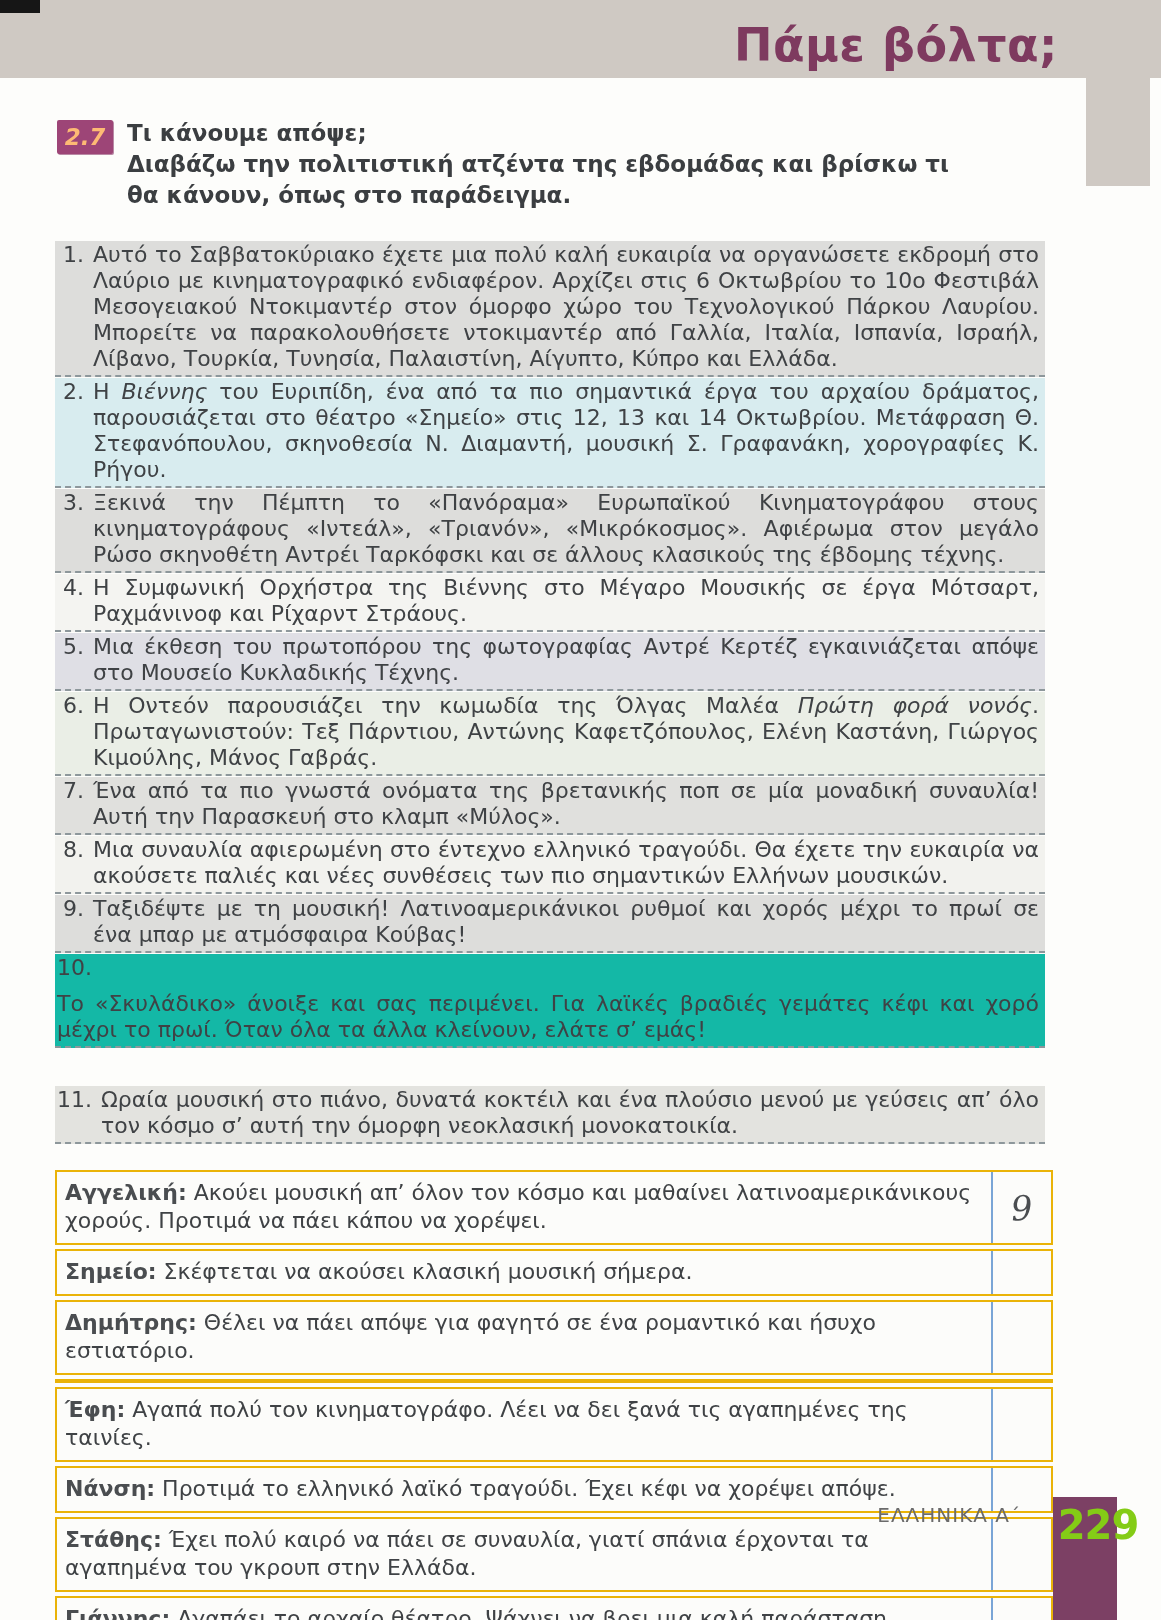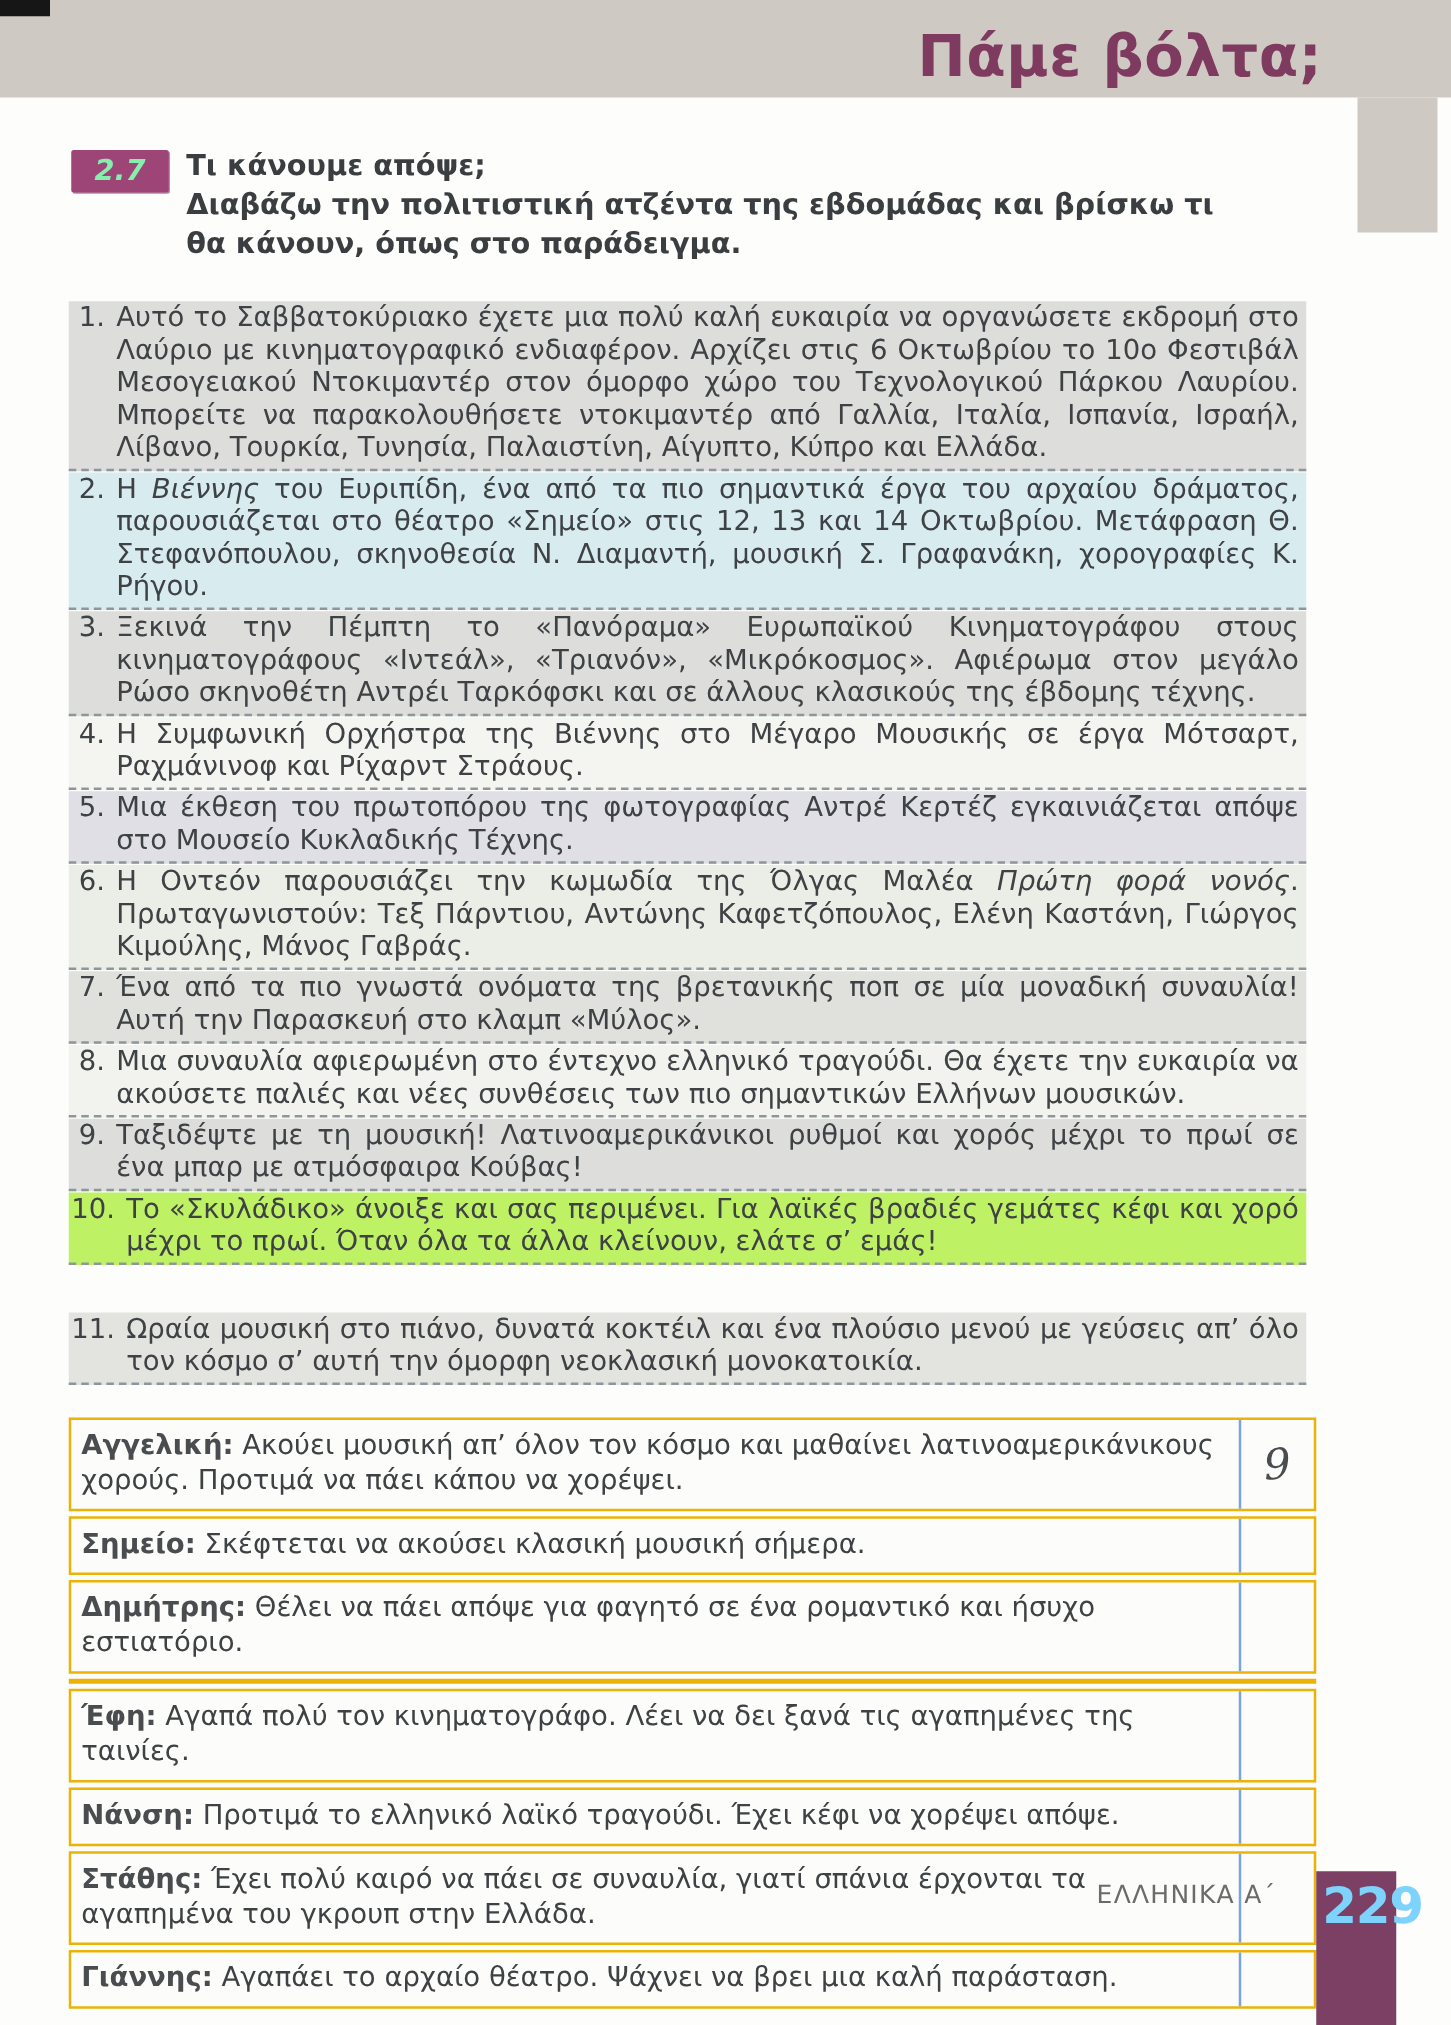--- a/index.html
+++ b/index.html
@@ -15,22 +15,22 @@
   .page-title{
     position:absolute;top:18px;right:103px;
     font-size:46px;font-weight:bold;color:#7e3a5f;letter-spacing:0.5px;text-align:right;
   }
   .right-strip{position:absolute;left:1086px;top:78px;width:64px;height:108px;background:#cfc9c3;}
 
   
   .content{position:absolute;left:55px;top:118px;width:990px;}
   .ex-head{display:flex;align-items:flex-start;}
   .ex-badge{
-    flex:0 0 auto;width:78px;height:34px;margin:2px 14px 0 2px;
-    background:#9d4577;color:#86efac;font-weight:bold;font-style:italic;
+    flex:0 0 auto;width:56px;height:34px;margin:2px 14px 0 2px;
+    background:#9d4577;color:#fdba74;font-weight:bold;font-style:italic;
     font-size:23px;display:flex;align-items:center;justify-content:center;
     border-radius:2px;box-shadow:1px 1px 0 #b98aa5;
   }
   .ex-texts{max-width:860px;}
   .ex-title{font-size:23px;font-weight:bold;line-height:31px;color:#3b3e41;}
   .ex-instr{font-size:23px;font-weight:bold;line-height:31px;color:#3b3e41;max-width:852px;text-align:left;}
 
   
   .agenda{margin-top:30px;width:990px;}
   .agenda-item{
@@ -63,21 +63,21 @@
   
   .footer-book{
     position:absolute;top:1503px;right:140px;
     font-size:20px;color:#6b6b6b;letter-spacing:1px;
   }
   .page-num-box{
     position:absolute;left:1053px;top:1497px;width:64px;height:123px;
     background:#7c4064;display:flex;align-items:flex-start;justify-content:center;
   }
   .page-num{
-    color:#7dd3fc;font-weight:800;font-size:40px;line-height:1;
+    color:#84cc16;font-weight:800;font-size:40px;line-height:1;
     margin-top:8px;letter-spacing:-1px;
     font-family:"DejaVu Sans","Liberation Sans",sans-serif;
     margin-left:26px;
   }
 </style>
 </head>
 <body>
 
 <div class="top-band"></div>
 <div class="corner-mark"></div>
@@ -134,21 +134,21 @@
     <div class="agenda-item" style="background: rgb(242, 242, 238);">
       <div class="agenda-num">8.</div>
       <div class="agenda-text"><span>Μια συναυλία αφιερωμένη στο έντεχνο ελληνικό τραγούδι. Θα έχετε την ευκαιρία να ακούσετε παλιές και νέες συνθέσεις των πιο σημαντικών Ελλήνων μουσικών.</span><span class="it"></span><span></span></div>
     </div>
 
     <div class="agenda-item" style="background: rgb(221, 221, 219);">
       <div class="agenda-num">9.</div>
       <div class="agenda-text"><span>Ταξιδέψτε με τη μουσική! Λατινοαμερικάνικοι ρυθμοί και χορός μέχρι το πρωί σε ένα μπαρ με ατμόσφαιρα Κούβας!</span><span class="it"></span><span></span></div>
     </div>
 
-    <div class="agenda-item" style="background: #bef264;">
+    <div class="agenda-item" style="background: #14b8a6; flex-direction: column;">
       <div class="agenda-num">10.</div>
       <div class="agenda-text"><span>Το «Σκυλάδικο» άνοιξε και σας περιμένει. Για λαϊκές βραδιές γεμάτες κέφι και χορό μέχρι το πρωί. Όταν όλα τα άλλα κλείνουν, ελάτε σ’ εμάς!</span><span class="it"></span><span></span></div>
     </div>
 
     <div class="agenda-item" style="background: rgb(227, 227, 223); margin-top: 38px;">
       <div class="agenda-num">11.</div>
       <div class="agenda-text"><span>Ωραία μουσική στο πιάνο, δυνατά κοκτέιλ και ένα πλούσιο μενού με γεύσεις απ’ όλο τον κόσμο σ’ αυτή την όμορφη νεοκλασική μονοκατοικία.</span><span class="it"></span><span></span></div>
     </div>
 
   </div>

